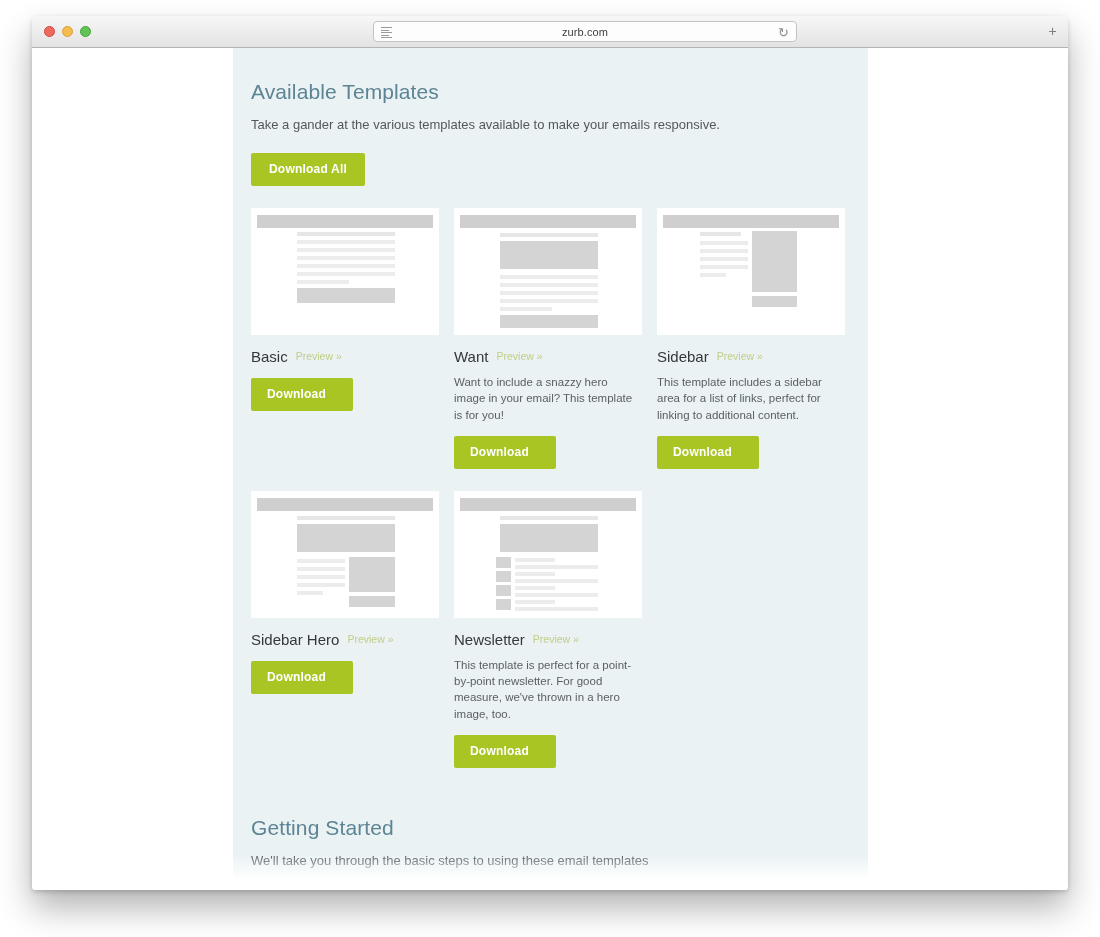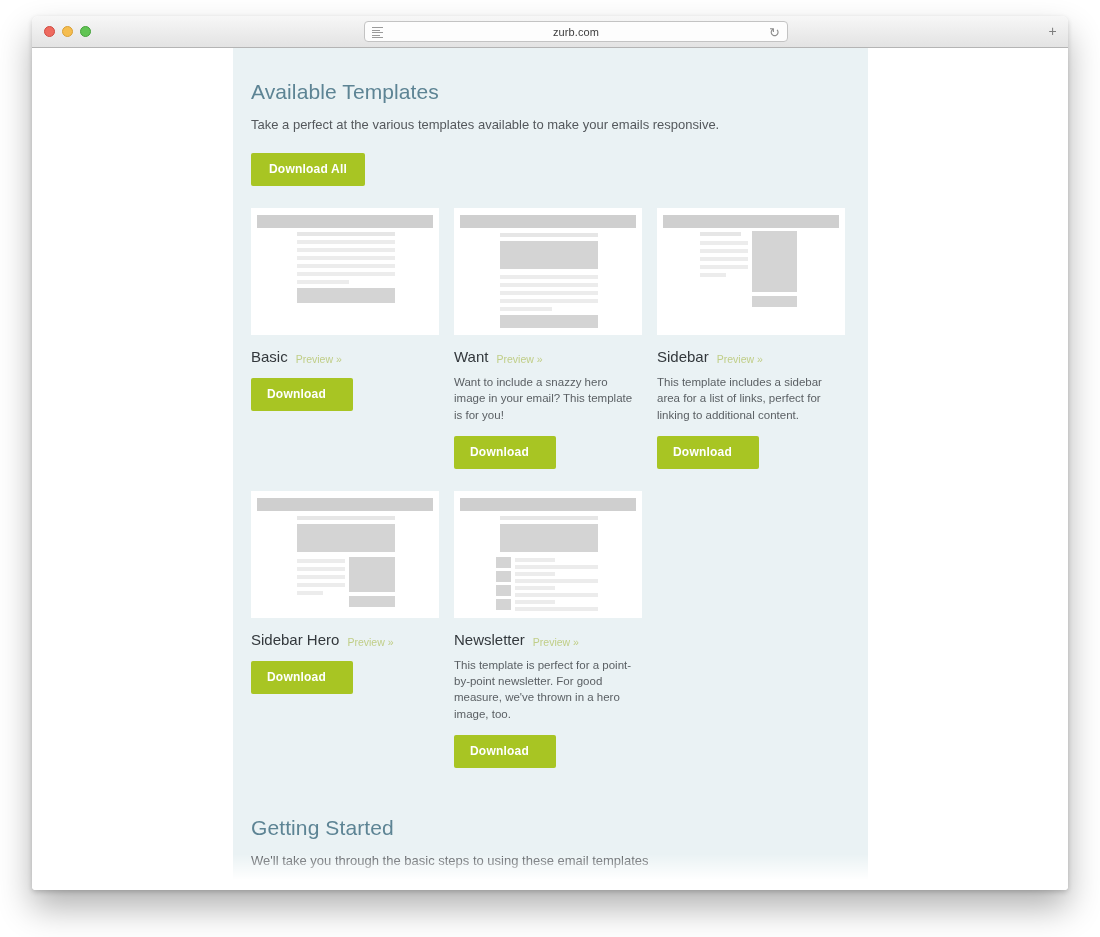--- a/index.html
+++ b/index.html
@@ -38,21 +38,21 @@
     display: flex;
     gap: 7px;
   }
   .light { width: 11px; height: 11px; border-radius: 50%; }
   .light.close   { background: #ee6a5f; border: 1px solid #d04a41; }
   .light.min     { background: #f5bd4f; border: 1px solid #d9a036; }
   .light.max     { background: #61c454; border: 1px solid #46a23c; }
 
   #url-bar {
     position: absolute;
-    left: 332px;
+    left: 341px;
     top: 5px;
     width: 424px;
     height: 21px;
     background: #fdfdfd;
     border: 1px solid #c3c3c3;
     border-radius: 4px;
     display: flex;
     align-items: center;
     justify-content: center;
   }
@@ -159,21 +159,21 @@
     left: 6px; top: 7px;
     width: 176px; height: 13px;
     background: #cfcfcf;
   }
   .thumb .blk { position: absolute; background: #d4d4d4; }
   .thumb .ln  { position: absolute; background: #e6e6e6; height: 4px; }
   .thumb .ln.pale { background: #ececec; }
 
   .tpl-head {
     display: flex;
-    align-items: flex-end;
+    align-items: center;
     gap: 8px;
     margin-top: 13px;
   }
   .tpl-name {
     font-size: 15px;
     color: #33383c;
     font-weight: 400;
   }
   .tpl-preview {
     font-size: 10.5px;
@@ -225,21 +225,21 @@
       <span id="reload-icon">↻</span>
     </div>
 
     <div id="new-tab-button">+</div>
   </div>
 
   <div id="page-viewport">
     <div id="content-panel">
 
       <h1 class="section-title">Available Templates</h1>
-      <p class="section-sub">Take a perfect at the various templates available to make your emails responsive.</p>
+      <p class="section-sub">Take a gander at the various templates available to make your emails responsive.</p>
 
       <button class="btn" id="download-all-button">Download All</button>
 
       
       <div class="template-row">
 
         <div class="template-card">
           <div class="thumb">
             <div class="hdr"></div>
             <div class="ln" style="left:46px;top:24px;width:98px;"></div>

